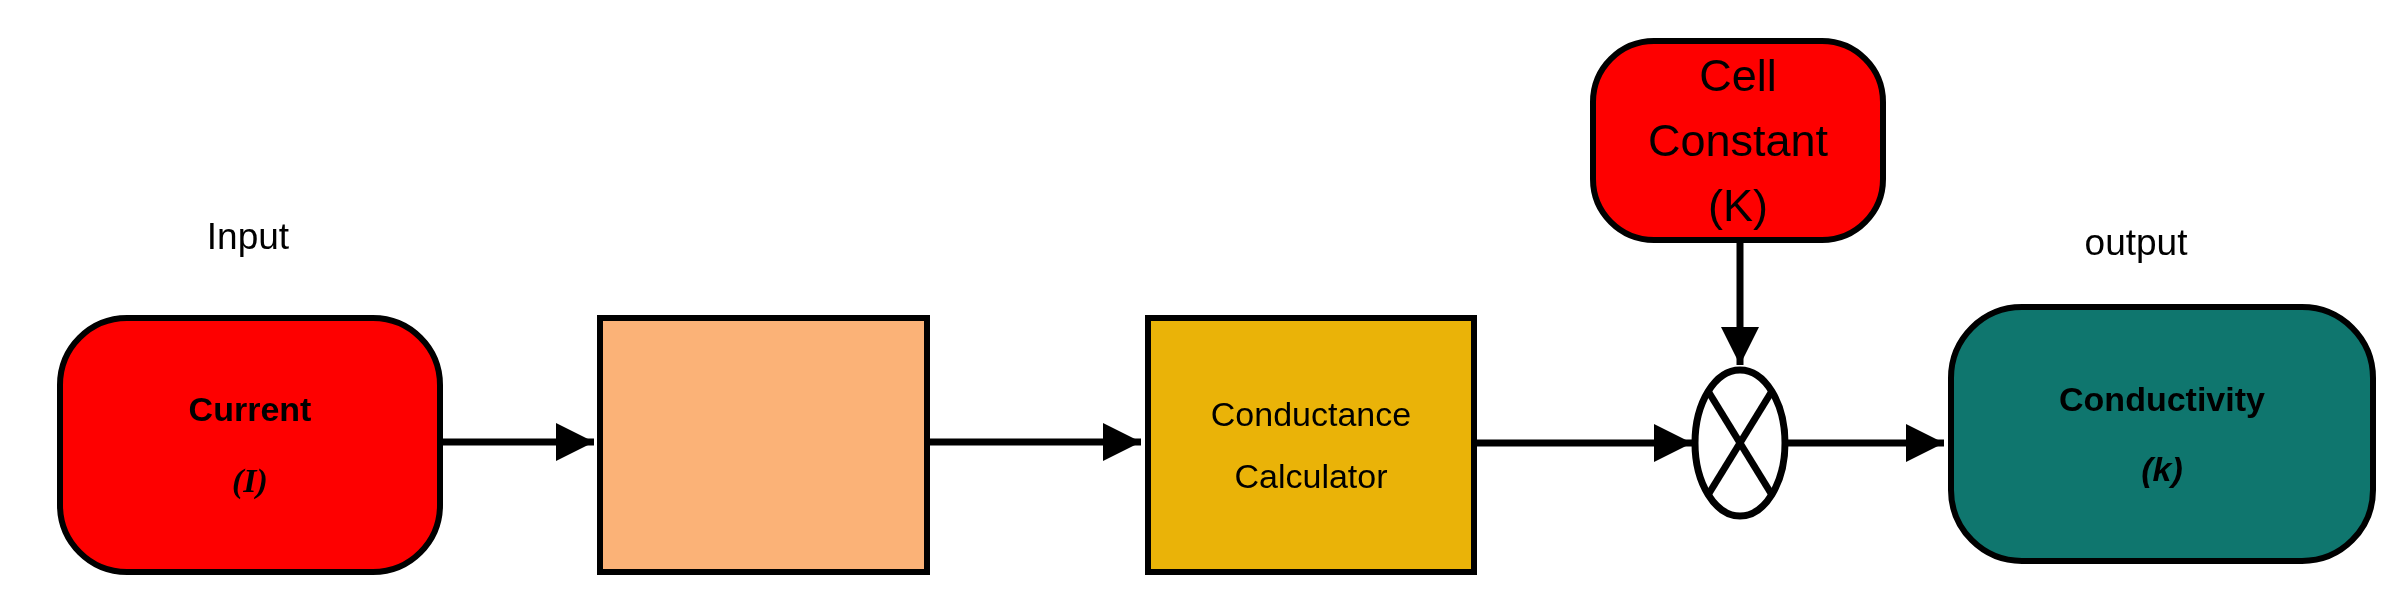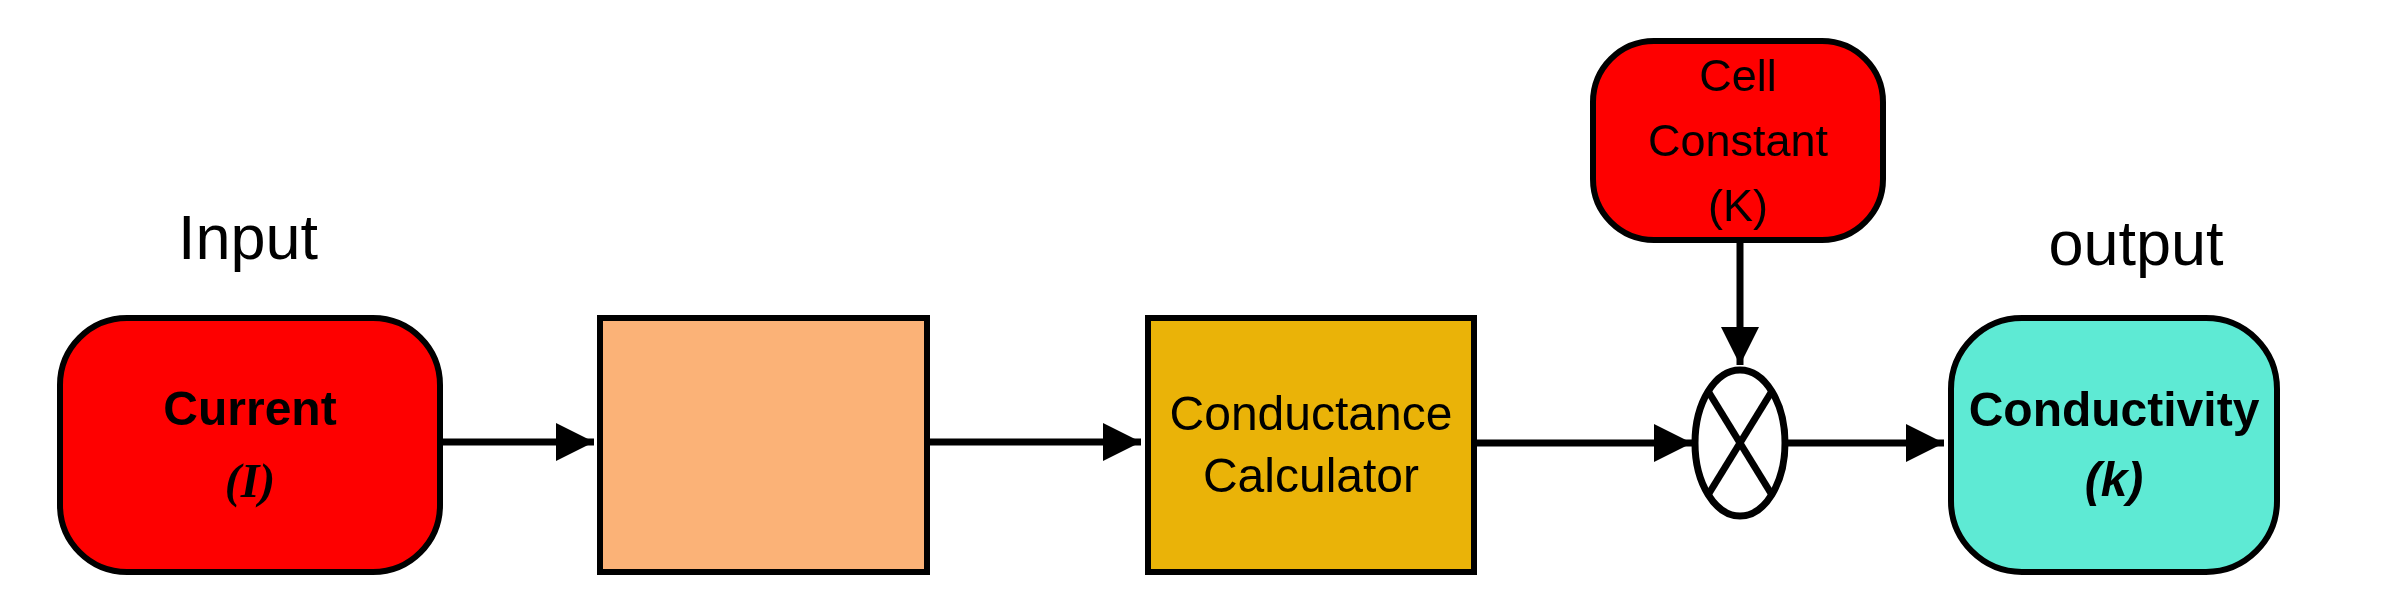--- a/index.html
+++ b/index.html
@@ -16,38 +16,38 @@
 
   .connector-layer {
     position: absolute;
     left: 0; top: 0;
     width: 2381px;
     height: 610px;
   }
 
   .flow-label {
     position: absolute;
-    font-size: 63px;
+    font-size: 37px;
     line-height: 50px;
     text-align: center;
     color: #000;
   }
   .input-label  { left: 148px;  top: 212px; width: 200px; }
   .output-label { left: 2036px; top: 218px; width: 200px; }
 
   .node {
     position: absolute;
     border: 6px solid #000;
     display: flex;
     flex-direction: column;
     align-items: center;
     justify-content: center;
     text-align: right;
   }
-  .node .t { font-size: 48px; line-height: 62px; white-space: nowrap; }
+  .node .t { font-size: 34px; line-height: 62px; white-space: nowrap; }
   .t.bold { font-weight: bold; }
 
   .node-current {
     left: 57px; top: 315px; width: 386px; height: 260px;
     background: #fe0000; border-radius: 70px;
   }
   .node-current .t { line-height: 72px; }
   .sym-serif {
     font-family: "Liberation Serif", serif;
     font-style: italic; font-weight: bold; font-size: 50px;
@@ -62,22 +62,22 @@
     background: #eab308;
   }
 
   .node-cell-constant {
     left: 1590px; top: 38px; width: 296px; height: 205px;
     background: #fe0000; border-radius: 64px;
   }
   .node-cell-constant .t { font-size: 45px; line-height: 65px; }
 
   .node-conductivity {
-    left: 1948px; top: 315px; width: 332px; height: 260px;
-    background: #5eead4; border-radius: 74px;
+    left: 1948px; top: 304px; width: 428px; height: 260px;
+    background: #0f766e; border-radius: 74px;
   }
   .node-conductivity .t { line-height: 70px; }
   .sym-sans { font-style: italic; font-weight: bold; font-size: 50px; }
 </style>
 </head>
 <body>
 
 <div class="canvas">
 
   <svg class="connector-layer" width="2381" height="610" viewBox="0 0 2381 610" xmlns="http://www.w3.org/2000/svg">

